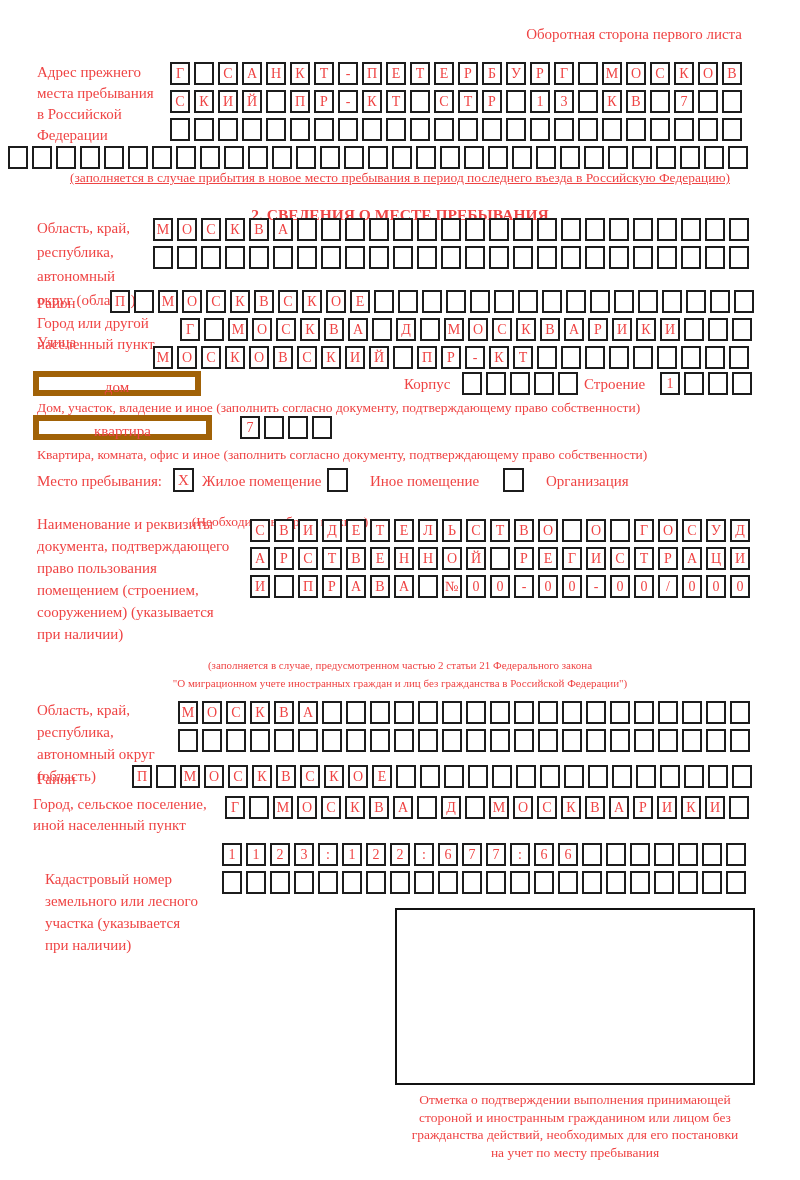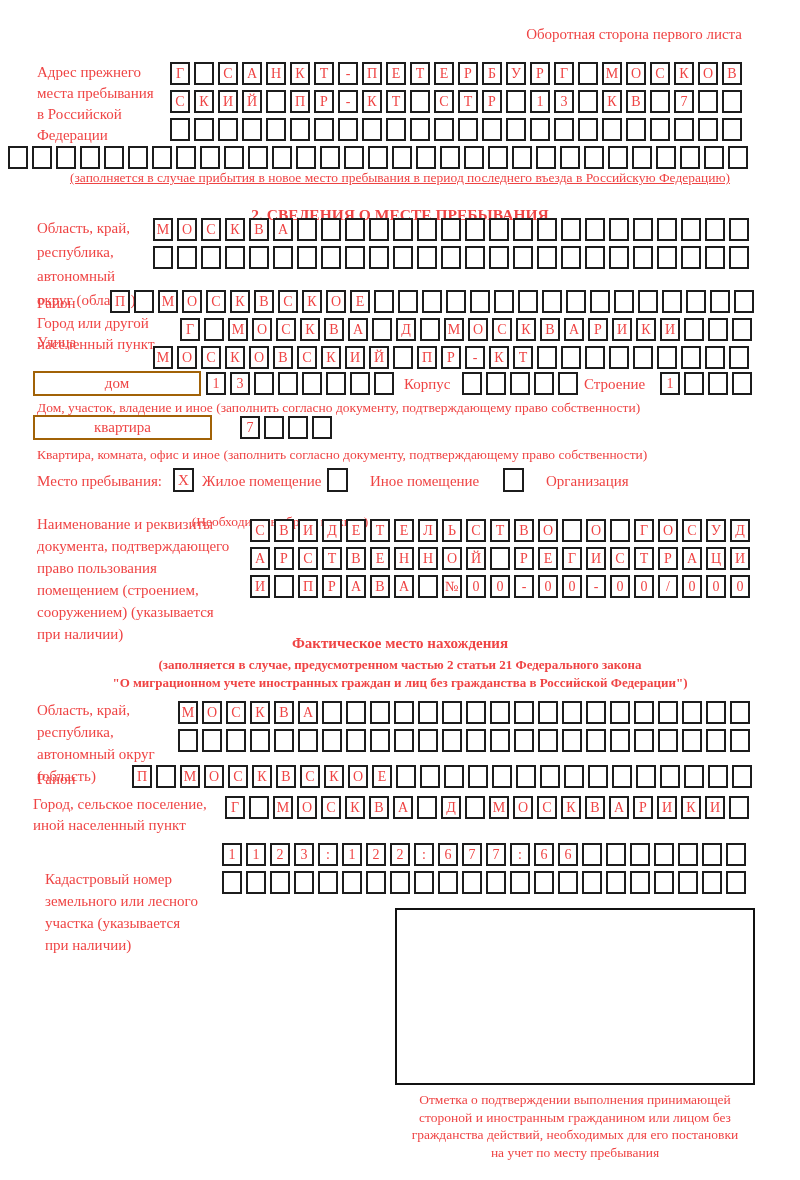--- a/index.html
+++ b/index.html
@@ -7,21 +7,21 @@
         font-family:"Liberation Serif",serif;color:#ef4444;overflow:hidden;}
   .char-row{position:absolute;white-space:nowrap;font-size:0;}
   .cell{display:inline-block;box-sizing:border-box;width:20px;height:23px;
         border:2px solid #1c1c1c;margin-right:4px;background:#fff;
         font-family:"Liberation Serif",serif;font-size:14px;line-height:19px;
         text-align:center;vertical-align:top;}
   .lbl{position:absolute;font-size:15px;line-height:21px;white-space:pre-line;}
   .cap{position:absolute;font-size:13.5px;line-height:17px;white-space:pre-line;}
   .center{left:0;width:800px;text-align:center;}
   .bold{font-weight:bold;}
-  .wide-box{position:absolute;box-sizing:border-box;border:2px solid #a16207;
+  .wide-box{position:absolute;box-sizing:border-box;border:6px solid #a16207;
         height:25px;text-align:center;font-size:15px;line-height:21px;background:#fff;}
   .chk{position:absolute;box-sizing:border-box;width:21px;height:24px;
         border:2px solid #1c1c1c;text-align:center;font-size:15px;line-height:20px;background:#fff;}
   .stamp{position:absolute;box-sizing:border-box;border:2px solid #111;background:#fff;}
 </style>
 </head>
 <body>
 
 <div id="page">
 
@@ -60,22 +60,21 @@
   <div class="lbl" style="left:546px;top:471px;">Организация</div>
   <div class="cap" style="left:130px;top:493px;width:300px;text-align:center;margin-top:20px;">(Необходимо выбрать нужное)</div>
 
   <div class="lbl" style="left:37px;top:513px;line-height:22px;">Наименование и реквизиты
 документа, подтверждающего
 право пользования
 помещением (строением,
 сооружением) (указывается
 при наличии)</div>
 
-  <div class="lbl center bold" style="top:633px;">Фактическое место нахождения</div>
-  <div class="cap center" style="top:656px;line-height:18px;font-size:13px;font-weight:bold;">(заполняется в случае, предусмотренном частью 2 статьи 21 Федерального закона
+  <div class="cap center" style="top:656px;line-height:18px;font-size:11px;">(заполняется в случае, предусмотренном частью 2 статьи 21 Федерального закона
 "О миграционном учете иностранных граждан и лиц без гражданства в Российской Федерации")</div>
   <div class="lbl" style="left:37px;top:699px;line-height:22px;">Область, край,
 республика,
 автономный округ
 (область)</div>
   <div class="lbl" style="left:37px;top:769px;">Район</div>
   <div class="lbl" style="left:33px;top:794px;">Город, сельское поселение,
 иной населенный пункт</div>
   <div class="lbl" style="left:33px;top:868px;line-height:22px;margin-left:12px;">Кадастровый номер
 земельного или лесного
@@ -90,21 +89,20 @@
 
 <div class="char-row" style="left: 170px; top: 62px;"><span class="cell">Г</span><span class="cell"></span><span class="cell">С</span><span class="cell">А</span><span class="cell">Н</span><span class="cell">К</span><span class="cell">Т</span><span class="cell">-</span><span class="cell">П</span><span class="cell">Е</span><span class="cell">Т</span><span class="cell">Е</span><span class="cell">Р</span><span class="cell">Б</span><span class="cell">У</span><span class="cell">Р</span><span class="cell">Г</span><span class="cell"></span><span class="cell">М</span><span class="cell">О</span><span class="cell">С</span><span class="cell">К</span><span class="cell">О</span><span class="cell">В</span></div>
     <div class="char-row" style="left: 170px; top: 90px;"><span class="cell">С</span><span class="cell">К</span><span class="cell">И</span><span class="cell">Й</span><span class="cell"></span><span class="cell">П</span><span class="cell">Р</span><span class="cell">-</span><span class="cell">К</span><span class="cell">Т</span><span class="cell"></span><span class="cell">С</span><span class="cell">Т</span><span class="cell">Р</span><span class="cell"></span><span class="cell">1</span><span class="cell">3</span><span class="cell"></span><span class="cell">К</span><span class="cell">В</span><span class="cell"></span><span class="cell">7</span><span class="cell"></span><span class="cell"></span></div>
     <div class="char-row" style="left: 170px; top: 118px;"><span class="cell"></span><span class="cell"></span><span class="cell"></span><span class="cell"></span><span class="cell"></span><span class="cell"></span><span class="cell"></span><span class="cell"></span><span class="cell"></span><span class="cell"></span><span class="cell"></span><span class="cell"></span><span class="cell"></span><span class="cell"></span><span class="cell"></span><span class="cell"></span><span class="cell"></span><span class="cell"></span><span class="cell"></span><span class="cell"></span><span class="cell"></span><span class="cell"></span><span class="cell"></span><span class="cell"></span></div>
     <div class="char-row" style="left: 8px; top: 146px;"><span class="cell"></span><span class="cell"></span><span class="cell"></span><span class="cell"></span><span class="cell"></span><span class="cell"></span><span class="cell"></span><span class="cell"></span><span class="cell"></span><span class="cell"></span><span class="cell"></span><span class="cell"></span><span class="cell"></span><span class="cell"></span><span class="cell"></span><span class="cell"></span><span class="cell"></span><span class="cell"></span><span class="cell"></span><span class="cell"></span><span class="cell"></span><span class="cell"></span><span class="cell"></span><span class="cell"></span><span class="cell"></span><span class="cell"></span><span class="cell"></span><span class="cell"></span><span class="cell"></span><span class="cell"></span><span class="cell"></span></div>
     <div class="char-row" style="left: 153px; top: 218px;"><span class="cell">М</span><span class="cell">О</span><span class="cell">С</span><span class="cell">К</span><span class="cell">В</span><span class="cell">А</span><span class="cell"></span><span class="cell"></span><span class="cell"></span><span class="cell"></span><span class="cell"></span><span class="cell"></span><span class="cell"></span><span class="cell"></span><span class="cell"></span><span class="cell"></span><span class="cell"></span><span class="cell"></span><span class="cell"></span><span class="cell"></span><span class="cell"></span><span class="cell"></span><span class="cell"></span><span class="cell"></span><span class="cell"></span></div>
     <div class="char-row" style="left: 153px; top: 246px;"><span class="cell"></span><span class="cell"></span><span class="cell"></span><span class="cell"></span><span class="cell"></span><span class="cell"></span><span class="cell"></span><span class="cell"></span><span class="cell"></span><span class="cell"></span><span class="cell"></span><span class="cell"></span><span class="cell"></span><span class="cell"></span><span class="cell"></span><span class="cell"></span><span class="cell"></span><span class="cell"></span><span class="cell"></span><span class="cell"></span><span class="cell"></span><span class="cell"></span><span class="cell"></span><span class="cell"></span><span class="cell"></span></div>
     <div class="char-row" style="left: 110px; top: 290px;"><span class="cell">П</span><span class="cell"></span><span class="cell">М</span><span class="cell">О</span><span class="cell">С</span><span class="cell">К</span><span class="cell">В</span><span class="cell">С</span><span class="cell">К</span><span class="cell">О</span><span class="cell">Е</span><span class="cell"></span><span class="cell"></span><span class="cell"></span><span class="cell"></span><span class="cell"></span><span class="cell"></span><span class="cell"></span><span class="cell"></span><span class="cell"></span><span class="cell"></span><span class="cell"></span><span class="cell"></span><span class="cell"></span><span class="cell"></span><span class="cell"></span><span class="cell"></span></div>
     <div class="char-row" style="left: 180px; top: 318px;"><span class="cell">Г</span><span class="cell"></span><span class="cell">М</span><span class="cell">О</span><span class="cell">С</span><span class="cell">К</span><span class="cell">В</span><span class="cell">А</span><span class="cell"></span><span class="cell">Д</span><span class="cell"></span><span class="cell">М</span><span class="cell">О</span><span class="cell">С</span><span class="cell">К</span><span class="cell">В</span><span class="cell">А</span><span class="cell">Р</span><span class="cell">И</span><span class="cell">К</span><span class="cell">И</span><span class="cell"></span><span class="cell"></span><span class="cell"></span></div>
     <div class="char-row" style="left: 153px; top: 346px;"><span class="cell">М</span><span class="cell">О</span><span class="cell">С</span><span class="cell">К</span><span class="cell">О</span><span class="cell">В</span><span class="cell">С</span><span class="cell">К</span><span class="cell">И</span><span class="cell">Й</span><span class="cell"></span><span class="cell">П</span><span class="cell">Р</span><span class="cell">-</span><span class="cell">К</span><span class="cell">Т</span><span class="cell"></span><span class="cell"></span><span class="cell"></span><span class="cell"></span><span class="cell"></span><span class="cell"></span><span class="cell"></span><span class="cell"></span><span class="cell"></span></div>
-    <div class="char-row" style="left: 206px; top: 372px;"><span class="cell">1</span><span class="cell">3</span><span class="cell"></span><span class="cell"></span><span class="cell"></span><span class="cell"></span><span class="cell"></span><span class="cell"></span></div>
     <div class="char-row" style="left: 462px; top: 372px;"><span class="cell"></span><span class="cell"></span><span class="cell"></span><span class="cell"></span><span class="cell"></span></div>
     <div class="char-row" style="left: 660px; top: 372px;"><span class="cell">1</span><span class="cell"></span><span class="cell"></span><span class="cell"></span></div>
     <div class="char-row" style="left: 240px; top: 416px;"><span class="cell">7</span><span class="cell"></span><span class="cell"></span><span class="cell"></span></div>
     <div class="char-row" style="left: 250px; top: 519px;"><span class="cell">С</span><span class="cell">В</span><span class="cell">И</span><span class="cell">Д</span><span class="cell">Е</span><span class="cell">Т</span><span class="cell">Е</span><span class="cell">Л</span><span class="cell">Ь</span><span class="cell">С</span><span class="cell">Т</span><span class="cell">В</span><span class="cell">О</span><span class="cell"></span><span class="cell">О</span><span class="cell"></span><span class="cell">Г</span><span class="cell">О</span><span class="cell">С</span><span class="cell">У</span><span class="cell">Д</span></div>
     <div class="char-row" style="left: 250px; top: 547px;"><span class="cell">А</span><span class="cell">Р</span><span class="cell">С</span><span class="cell">Т</span><span class="cell">В</span><span class="cell">Е</span><span class="cell">Н</span><span class="cell">Н</span><span class="cell">О</span><span class="cell">Й</span><span class="cell"></span><span class="cell">Р</span><span class="cell">Е</span><span class="cell">Г</span><span class="cell">И</span><span class="cell">С</span><span class="cell">Т</span><span class="cell">Р</span><span class="cell">А</span><span class="cell">Ц</span><span class="cell">И</span></div>
     <div class="char-row" style="left: 250px; top: 575px;"><span class="cell">И</span><span class="cell"></span><span class="cell">П</span><span class="cell">Р</span><span class="cell">А</span><span class="cell">В</span><span class="cell">А</span><span class="cell"></span><span class="cell">№</span><span class="cell">0</span><span class="cell">0</span><span class="cell">-</span><span class="cell">0</span><span class="cell">0</span><span class="cell">-</span><span class="cell">0</span><span class="cell">0</span><span class="cell">/</span><span class="cell">0</span><span class="cell">0</span><span class="cell">0</span></div>
     <div class="char-row" style="left: 178px; top: 701px;"><span class="cell">М</span><span class="cell">О</span><span class="cell">С</span><span class="cell">К</span><span class="cell">В</span><span class="cell">А</span><span class="cell"></span><span class="cell"></span><span class="cell"></span><span class="cell"></span><span class="cell"></span><span class="cell"></span><span class="cell"></span><span class="cell"></span><span class="cell"></span><span class="cell"></span><span class="cell"></span><span class="cell"></span><span class="cell"></span><span class="cell"></span><span class="cell"></span><span class="cell"></span><span class="cell"></span><span class="cell"></span></div>
     <div class="char-row" style="left: 178px; top: 729px;"><span class="cell"></span><span class="cell"></span><span class="cell"></span><span class="cell"></span><span class="cell"></span><span class="cell"></span><span class="cell"></span><span class="cell"></span><span class="cell"></span><span class="cell"></span><span class="cell"></span><span class="cell"></span><span class="cell"></span><span class="cell"></span><span class="cell"></span><span class="cell"></span><span class="cell"></span><span class="cell"></span><span class="cell"></span><span class="cell"></span><span class="cell"></span><span class="cell"></span><span class="cell"></span><span class="cell"></span></div>
     <div class="char-row" style="left: 132px; top: 765px;"><span class="cell">П</span><span class="cell"></span><span class="cell">М</span><span class="cell">О</span><span class="cell">С</span><span class="cell">К</span><span class="cell">В</span><span class="cell">С</span><span class="cell">К</span><span class="cell">О</span><span class="cell">Е</span><span class="cell"></span><span class="cell"></span><span class="cell"></span><span class="cell"></span><span class="cell"></span><span class="cell"></span><span class="cell"></span><span class="cell"></span><span class="cell"></span><span class="cell"></span><span class="cell"></span><span class="cell"></span><span class="cell"></span><span class="cell"></span><span class="cell"></span></div>
     <div class="char-row" style="left: 225px; top: 796px;"><span class="cell">Г</span><span class="cell"></span><span class="cell">М</span><span class="cell">О</span><span class="cell">С</span><span class="cell">К</span><span class="cell">В</span><span class="cell">А</span><span class="cell"></span><span class="cell">Д</span><span class="cell"></span><span class="cell">М</span><span class="cell">О</span><span class="cell">С</span><span class="cell">К</span><span class="cell">В</span><span class="cell">А</span><span class="cell">Р</span><span class="cell">И</span><span class="cell">К</span><span class="cell">И</span><span class="cell"></span></div>

